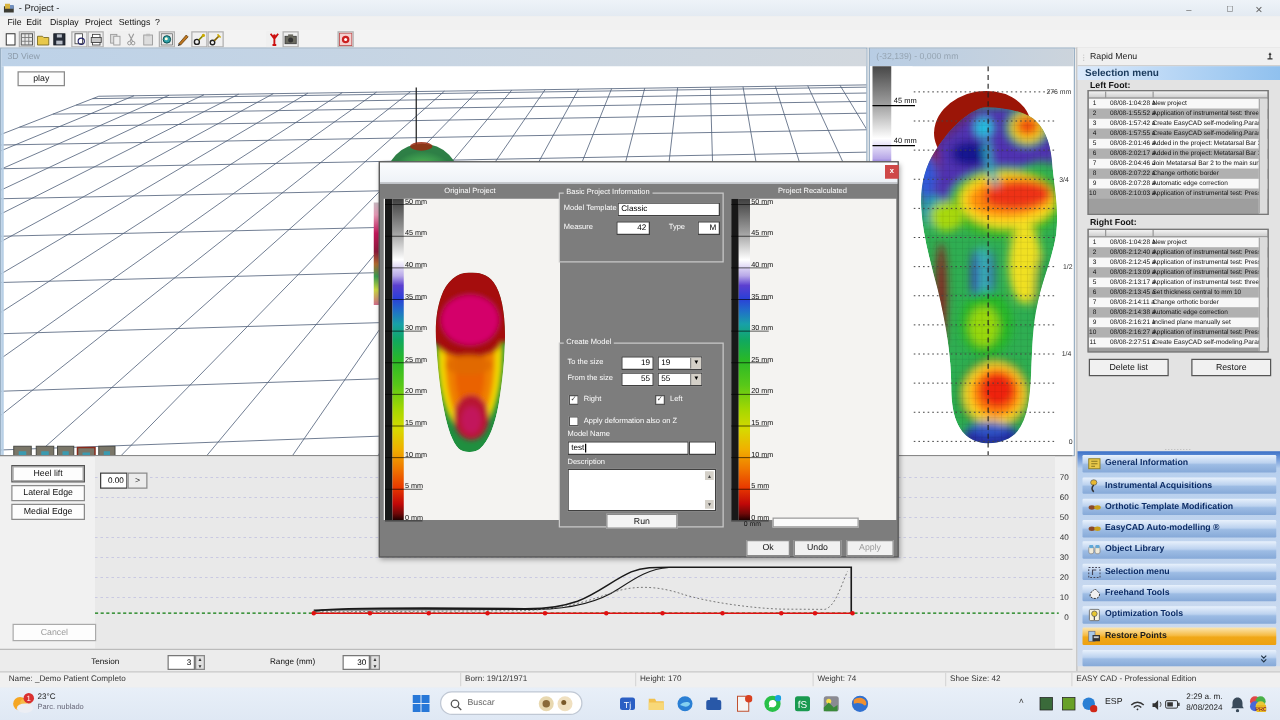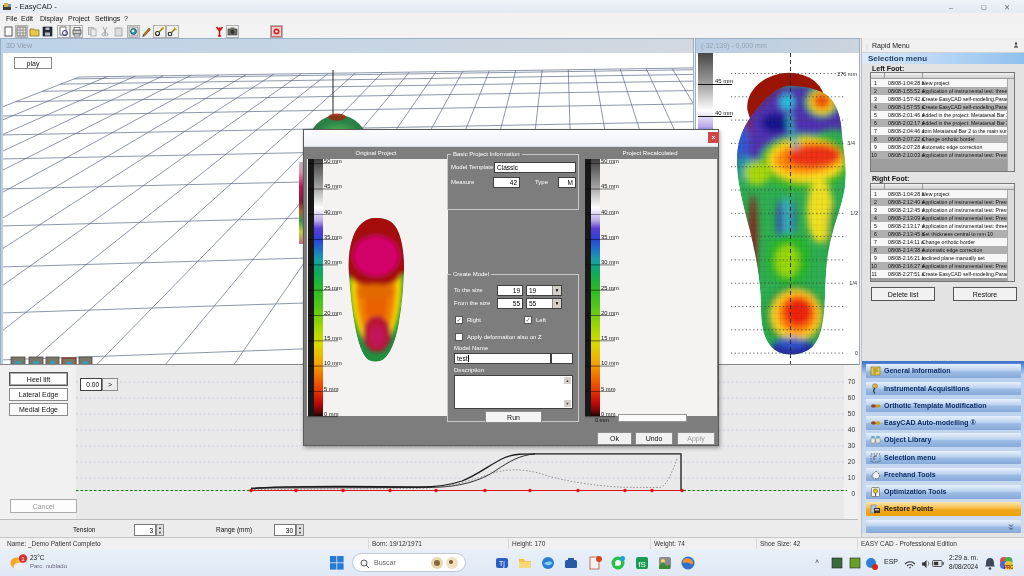--- a/index.html
+++ b/index.html
@@ -16,21 +16,21 @@
 .seg{position:absolute;top:538px;height:11px;border-left:1px solid #d8d8d8;font-size:6.5px;color:#333;padding-left:3px;white-space:nowrap;line-height:11px}
 .mm{position:absolute;font-size:5.5px;color:#111;white-space:nowrap}
 </style></head><body>
 
 <div class="tb">
     <svg class="abs" style="left:3px;top:2px" width="9" height="9">
       <rect x="0" y="3" width="8" height="5" fill="#3c3c34"></rect>
       <rect x="1" y="1" width="4" height="4" fill="#d8b440"></rect>
       <rect x="5" y="2" width="3" height="3" fill="#7090c0"></rect>
     </svg>
-    <span style="position:absolute;left:15px;top:2px">- EasyCAD -</span>
+    <span style="position:absolute;left:15px;top:2px">- Project -</span>
 <span class="winbtn" style="left:949px;top:3px">–</span>
     <span class="winbtn" style="left:981px;top:3px;font-size:7px">◻</span>
     <span class="winbtn" style="left:1004px;top:3px">✕</span>
   </div>
 <div class="mb">
     <span style="left:6px">File</span>
     <span style="left:21px">Edit</span>
     <span style="left:40px">Display</span>
     <span style="left:68px">Project</span>
     <span style="left:95px">Settings</span>

